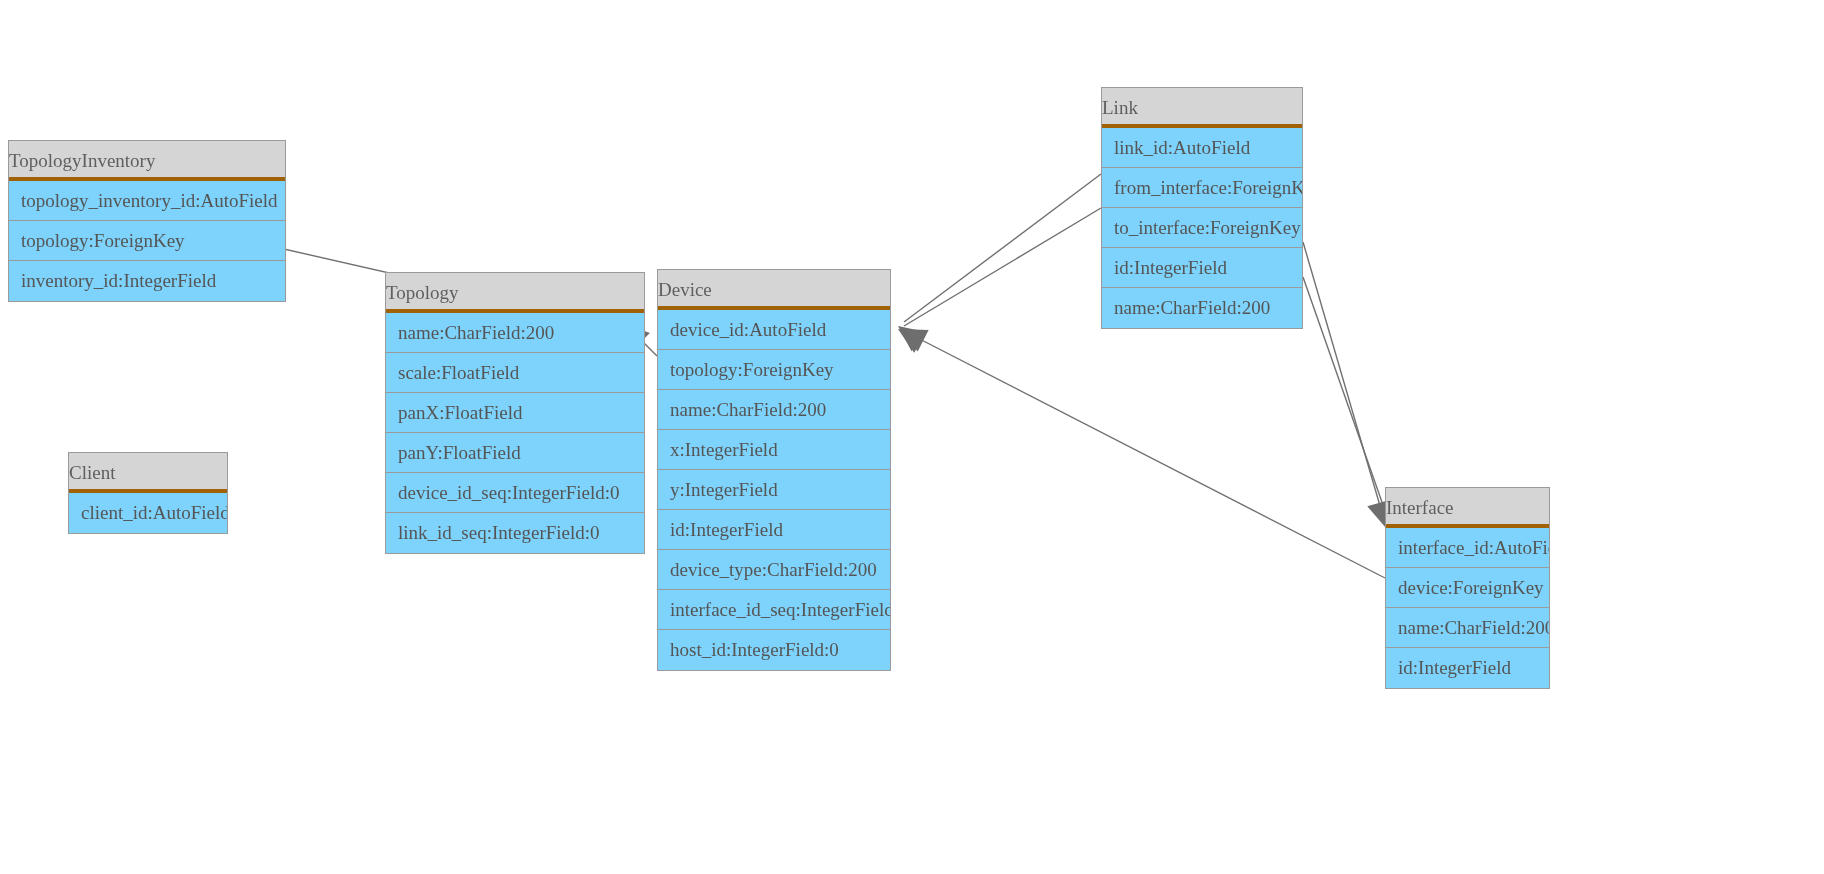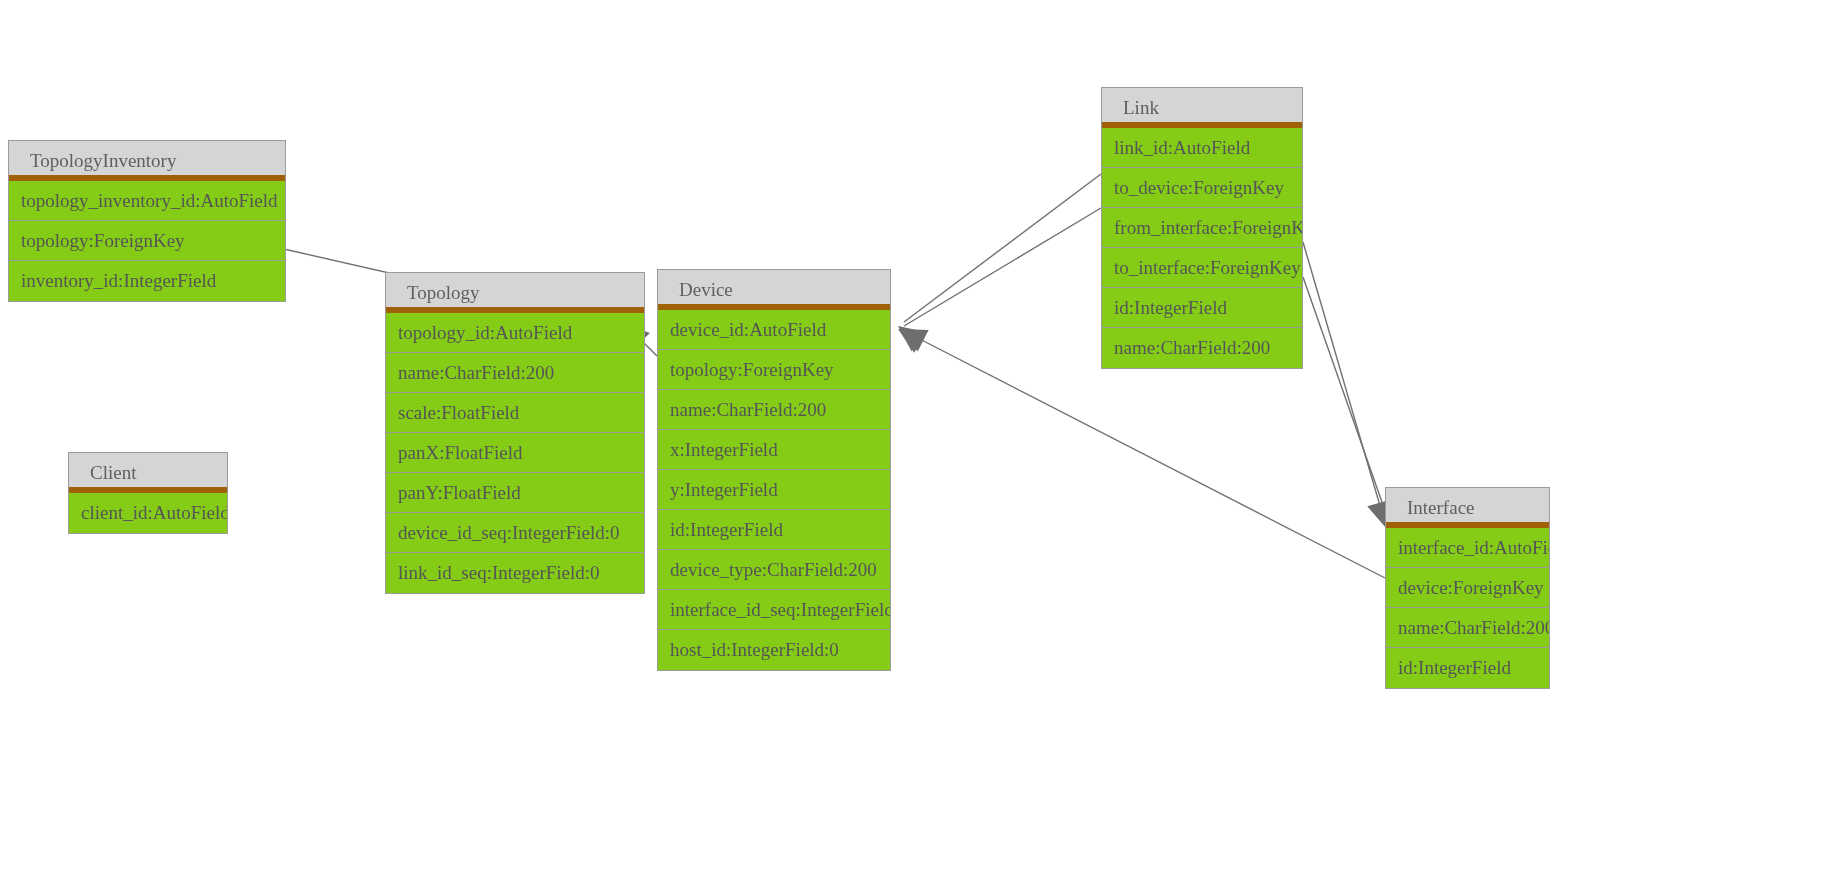--- a/index.html
+++ b/index.html
@@ -26,40 +26,40 @@
   .entity {
     position: absolute;
     box-sizing: border-box;
     border: 1px solid #9a9a9a;
     background: #ffffff;
     z-index: 5;
   }
   .entity-header {
     box-sizing: border-box;
     background: #d5d5d5;
-    border-bottom: 6px solid #a16207;
+    border-bottom: 4px solid #a16207;
     color: #5f5f5f;
     font-size: 19px;
     line-height: 40px;
     height: 40px;
-    padding: 0 0 0 21px;
+    padding: 0 0 0 0;
     white-space: nowrap;
     overflow: hidden;
   }
   .entity-field {
     box-sizing: border-box;
     border-bottom: 1px solid #9a9a9a;
     color: #555555;
     font-size: 19px;
     line-height: 40px;
     height: 40px;
     padding: 0 12px 0 12px;
     white-space: nowrap;
     overflow: hidden;
-    background: #84cc16;
+    background: #7dd3fc;
   }
   .entity-field:last-child {
     border-bottom: none;
   }
 </style>
 </head>
 <body>
 
 <div id="canvas">
 
@@ -100,21 +100,20 @@
         <div class="entity-field">topology_inventory_id:AutoField</div>
         <div class="entity-field">topology:ForeignKey</div>
         <div class="entity-field">inventory_id:IntegerField</div>
       </div>
       <div class="entity" style="left: 68px; top: 452px; width: 160px;">
         <div class="entity-header">Client</div>
         <div class="entity-field">client_id:AutoField</div>
       </div>
       <div class="entity" style="left: 385px; top: 272px; width: 260px;">
         <div class="entity-header">Topology</div>
-        <div class="entity-field">topology_id:AutoField</div>
         <div class="entity-field">name:CharField:200</div>
         <div class="entity-field">scale:FloatField</div>
         <div class="entity-field">panX:FloatField</div>
         <div class="entity-field">panY:FloatField</div>
         <div class="entity-field">device_id_seq:IntegerField:0</div>
         <div class="entity-field">link_id_seq:IntegerField:0</div>
       </div>
       <div class="entity" style="left: 657px; top: 269px; width: 234px;">
         <div class="entity-header">Device</div>
         <div class="entity-field">device_id:AutoField</div>
@@ -123,21 +122,20 @@
         <div class="entity-field">x:IntegerField</div>
         <div class="entity-field">y:IntegerField</div>
         <div class="entity-field">id:IntegerField</div>
         <div class="entity-field">device_type:CharField:200</div>
         <div class="entity-field">interface_id_seq:IntegerField:0</div>
         <div class="entity-field">host_id:IntegerField:0</div>
       </div>
       <div class="entity" style="left: 1101px; top: 87px; width: 202px;">
         <div class="entity-header">Link</div>
         <div class="entity-field">link_id:AutoField</div>
-        <div class="entity-field">to_device:ForeignKey</div>
         <div class="entity-field">from_interface:ForeignKey</div>
         <div class="entity-field">to_interface:ForeignKey</div>
         <div class="entity-field">id:IntegerField</div>
         <div class="entity-field">name:CharField:200</div>
       </div>
       <div class="entity" style="left: 1385px; top: 487px; width: 165px;">
         <div class="entity-header">Interface</div>
         <div class="entity-field">interface_id:AutoField</div>
         <div class="entity-field">device:ForeignKey</div>
         <div class="entity-field">name:CharField:200</div>

